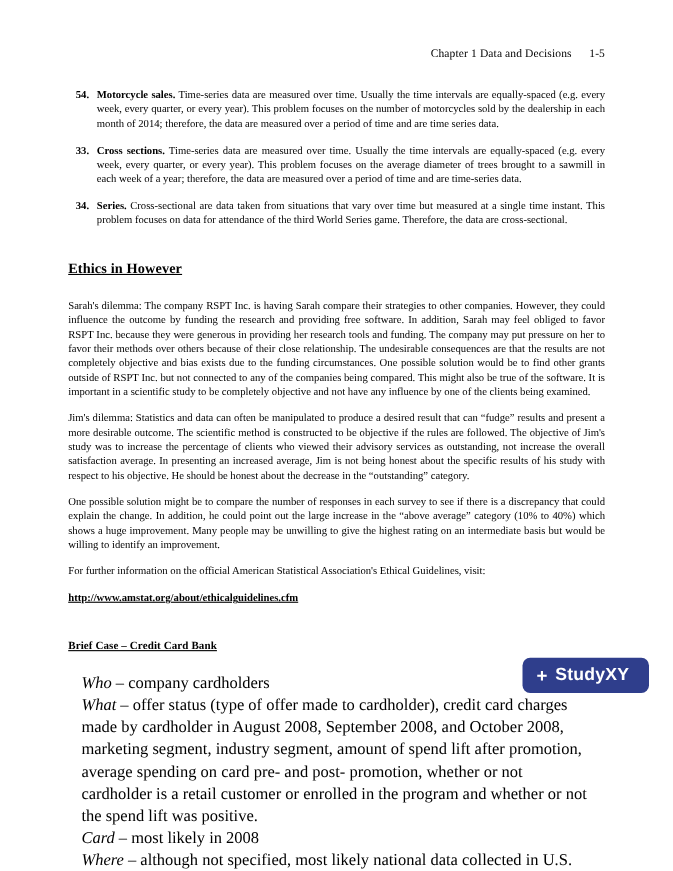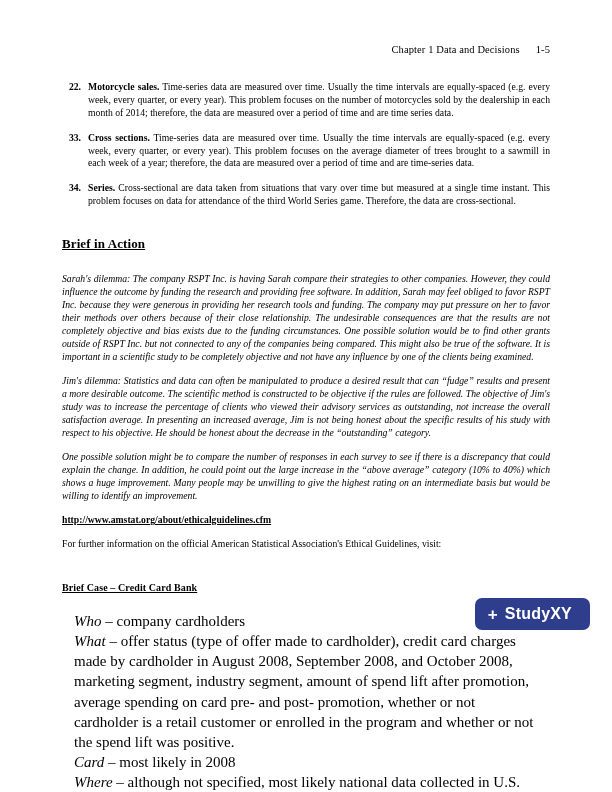--- a/index.html
+++ b/index.html
@@ -65,21 +65,20 @@
     font-weight: bold;
     margin: 32px 0 18px 0;
     text-decoration: underline;
     letter-spacing: 0.1px;
   }
   p.para {
     font-size: 9.7px;
     line-height: 1.34;
     margin: 0 0 11px 0;
     text-align: justify;
-    font-style: italic;
   }
   p.tight {
     margin-bottom: 0;
   }
   p.plain {
     font-size: 9.7px;
     line-height: 1.34;
     margin: 0 0 11px 0;
   }
   .link {
@@ -120,41 +119,41 @@
 <body>
 
 <div class="page">
 
   <div class="header">
     <span class="chap">Chapter 1  Data and Decisions</span><span>1-5</span>
   </div>
 
   <ul class="numbered-list">
     <li class="num-item">
-      <span class="num">22.</span>
+      <span class="num">54.</span>
       <span class="body"><span class="lead">Motorcycle sales.</span><span> Time-series data are measured over time. Usually the time intervals are equally-spaced (e.g. every week, every quarter, or every year). This problem focuses on the number of motorcycles sold by the dealership in each month of 2014; therefore, the data are measured over a period of time and are time series data.</span></span>
     </li>
     <li class="num-item">
       <span class="num">33.</span>
       <span class="body"><span class="lead">Cross sections.</span><span> Time-series data are measured over time. Usually the time intervals are equally-spaced (e.g. every week, every quarter, or every year). This problem focuses on the average diameter of trees brought to a sawmill in each week of a year; therefore, the data are measured over a period of time and are time-series data.</span></span>
     </li>
     <li class="num-item">
       <span class="num">34.</span>
       <span class="body"><span class="lead">Series.</span><span> Cross-sectional are data taken from situations that vary over time but measured at a single time instant. This problem focuses on data for attendance of the third World Series game. Therefore, the data are cross-sectional.</span></span>
     </li>
   </ul>
 
-  <h2 class="section">Brief in Action</h2>
+  <h2 class="section">Ethics in However</h2>
 
   <p class="para">Sarah's dilemma:  The company RSPT Inc. is having Sarah compare their strategies to other companies. However, they could influence the outcome by funding the research and providing free software. In addition, Sarah may feel obliged to favor RSPT Inc. because they were generous in providing her research tools and funding. The company may put pressure on her to favor their methods over others because of their close relationship. The undesirable consequences are that the results are not completely objective and bias exists due to the funding circumstances. One possible solution would be to find other grants outside of RSPT Inc. but not connected to any of the companies being compared. This might also be true of the software. It is important in a scientific study to be completely objective and not have any influence by one of the clients being examined.</p>
   <p class="para">Jim's dilemma:  Statistics and data can often be manipulated to produce a desired result that can “fudge” results and present a more desirable outcome. The scientific method is constructed to be objective if the rules are followed. The objective of Jim's study was to increase the percentage of clients who viewed their advisory services as outstanding, not increase the overall satisfaction average. In presenting an increased average, Jim is not being honest about the specific results of his study with respect to his objective. He should be honest about the decrease in the “outstanding” category.</p>
   <p class="para">One possible solution might be to compare the number of responses in each survey to see if there is a discrepancy that could explain the change. In addition, he could point out the large increase in the “above average” category (10% to 40%) which shows a huge improvement. Many people may be unwilling to give the highest rating on an intermediate basis but would be willing to identify an improvement.</p>
 
+  <p class="plain tight">For further information on the official American Statistical Association's Ethical Guidelines, visit:</p>
   <p class="plain tight"><a class="link" href="#">http://www.amstat.org/about/ethicalguidelines.cfm</a></p>
-  <p class="plain tight">For further information on the official American Statistical Association's Ethical Guidelines, visit:</p>
 
   <h2 class="section2">Brief Case – Credit Card Bank</h2>
 
 
   <div class="w-list">
     <div class="w-line"><span class="ital">Who</span><span> – company cardholders</span></div>
     <div class="w-line"><span class="ital">What</span><span> – offer status (type of offer made to cardholder), credit card charges made by cardholder in August 2008, September 2008, and October 2008, marketing segment, industry segment, amount of spend lift after promotion, average spending on card pre- and post- promotion, whether or not cardholder is a retail customer or enrolled in the program and whether or not the spend lift was positive.</span></div>
     <div class="w-line"><span class="ital">Card</span><span> – most likely in 2008</span></div>
     <div class="w-line"><span class="ital">Where</span><span> – although not specified, most likely national data collected in U.S.</span></div>
   </div>

